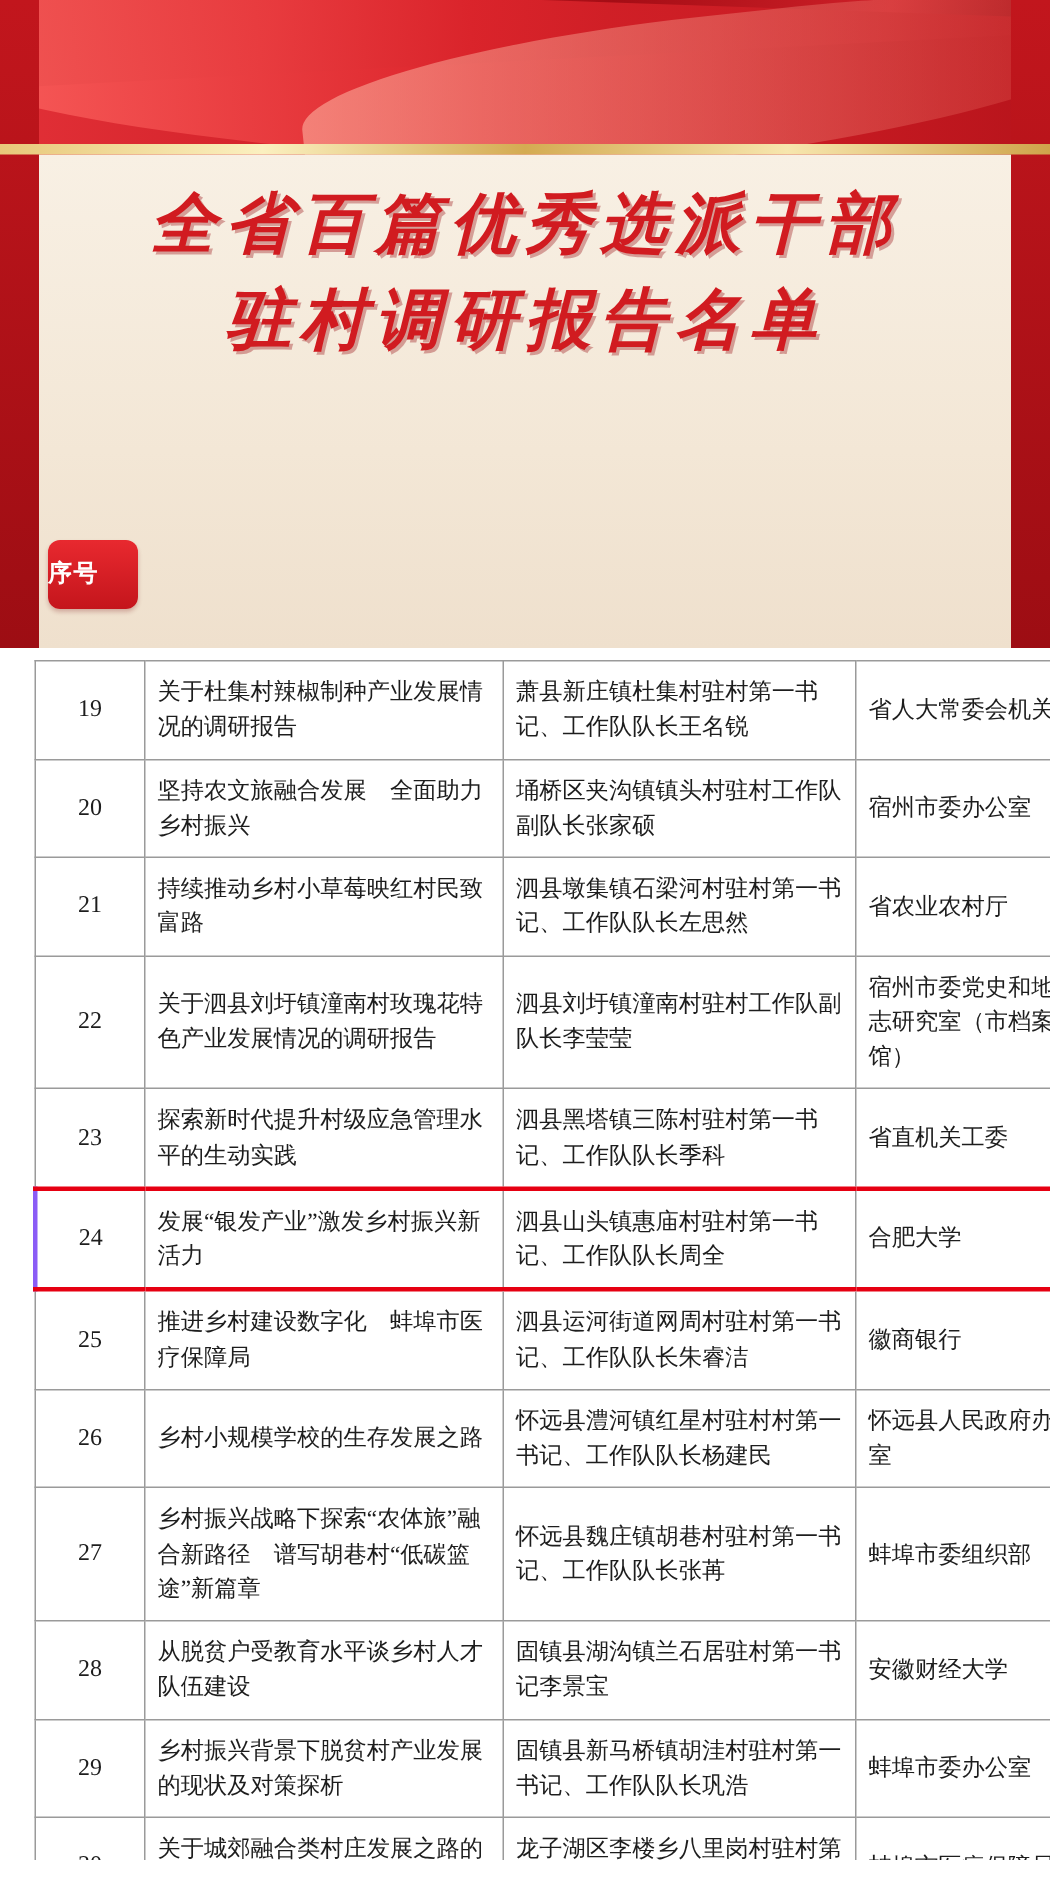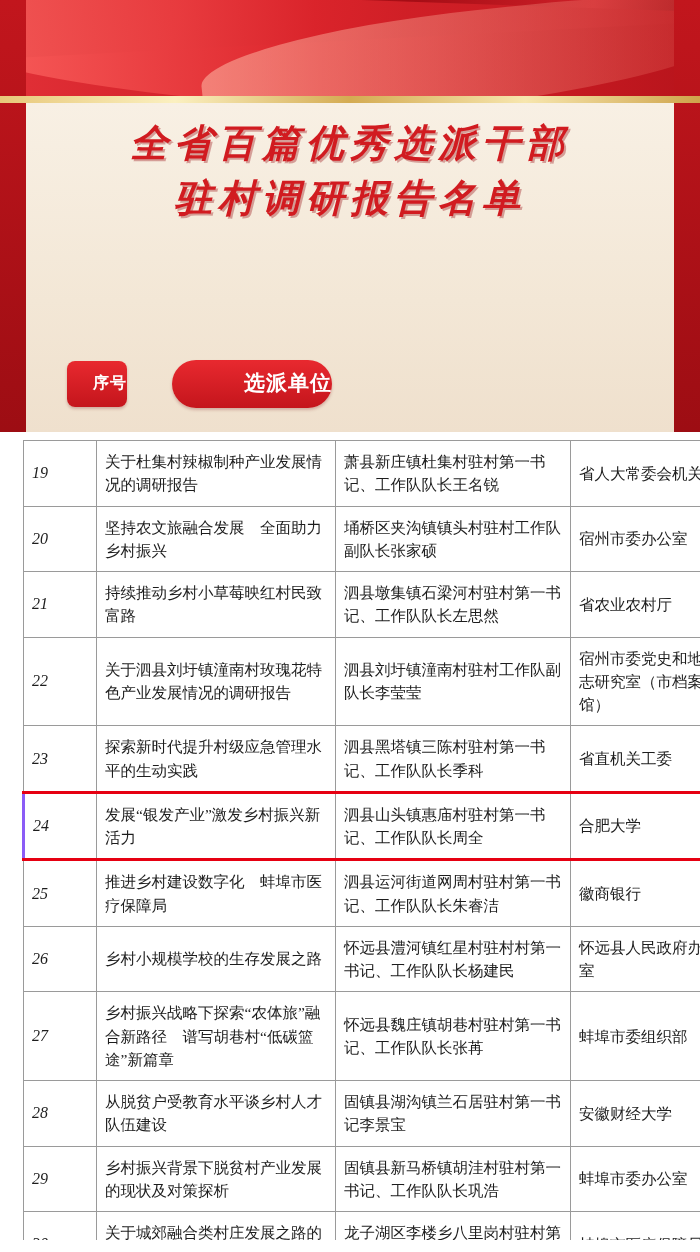--- a/index.html
+++ b/index.html
@@ -75,49 +75,48 @@
     position: absolute;
     left: 26px; right: 26px; top: 103px; bottom: 0;
     background: linear-gradient(180deg, #f8f0e4 0%, #f3e7d6 60%, #efe0cd 100%);
   }
   .title-block {
     position: absolute;
     left: 26px; right: 26px; top: 118px;
     text-align: center;
   }
   .title-line {
-    font-family: Liberation Mono, monospace;
+    font-family: Liberation Serif, serif;
     font-weight: bold;
-    font-size: 38px;
+    font-size: 44px;
     letter-spacing: 6px;
     color: #d11b20;
     text-shadow: 2px 2px 0 rgba(150,10,14,0.35);
     line-height: 1.45;
     font-style: italic;
   }
 
   
   .header-row {
     position: absolute;
     left: 32px; right: 32px; top: 360px;
     display: flex;
     align-items: center;
     gap: 10px;
   }
   .chip {
     background: linear-gradient(180deg, #e8292f, #c4151c);
     color: #ffffff;
     border-radius: 24px;
-    text-align: right;
+    text-align: left;
     font-weight: bold;
     font-size: 23px;
     letter-spacing: 3px;
     padding: 9px 0 11px;
     box-shadow: 0 2px 3px rgba(120,10,14,0.25);
-    margin-left: 35px;
   }
   .chip.seq {
     width: 60px;
     font-size: 16px;
     letter-spacing: 1px;
     padding: 12px 0 13px;
     border-radius: 8px;
   }
   .chip.report { flex: 0 0 195px; }
   .chip.author { flex: 1 1 auto; }
@@ -139,22 +138,22 @@
     border: 1px solid #9a9a9a;
     vertical-align: middle;
     font-size: 15.5px;
     line-height: 1.5;
     color: #1d1d1d;
     padding: 9px 8px;
     font-family: "Liberation Serif", "DejaVu Serif", serif;
   }
   td.c-seq {
     width: 56px;
+    text-align: center;
     font-size: 16px;
-    font-style: italic;
   }
   td.c-report { width: 222px; }
   td.c-author { width: 218px; }
   td.c-unit   { width: 152px; }
 
   tr.highlight td {
     border-top: 3px solid #e60012;
     border-bottom: 3px solid #e60012;
   }
   tr.highlight td.c-seq { border-left: 3px solid #8b5cf6; }
@@ -180,21 +179,20 @@
   <div class="banner-inner"></div>
   <div class="ribbon-gold"></div>
 
   <div class="title-block">
     <div class="title-line">全省百篇优秀选派干部</div>
     <div class="title-line">驻村调研报告名单</div>
   </div>
 
   <div class="header-row">
     <div class="chip seq">序号</div>
-    <div class="chip unit">选派单位</div>
   </div>
 </div>
 
 <div class="table-wrap">
   <table>
     <tbody>
 
       <tr>
         <td class="c-seq">19</td>
         <td class="c-report">关于杜集村辣椒制种产业发展情况的调研报告</td>

